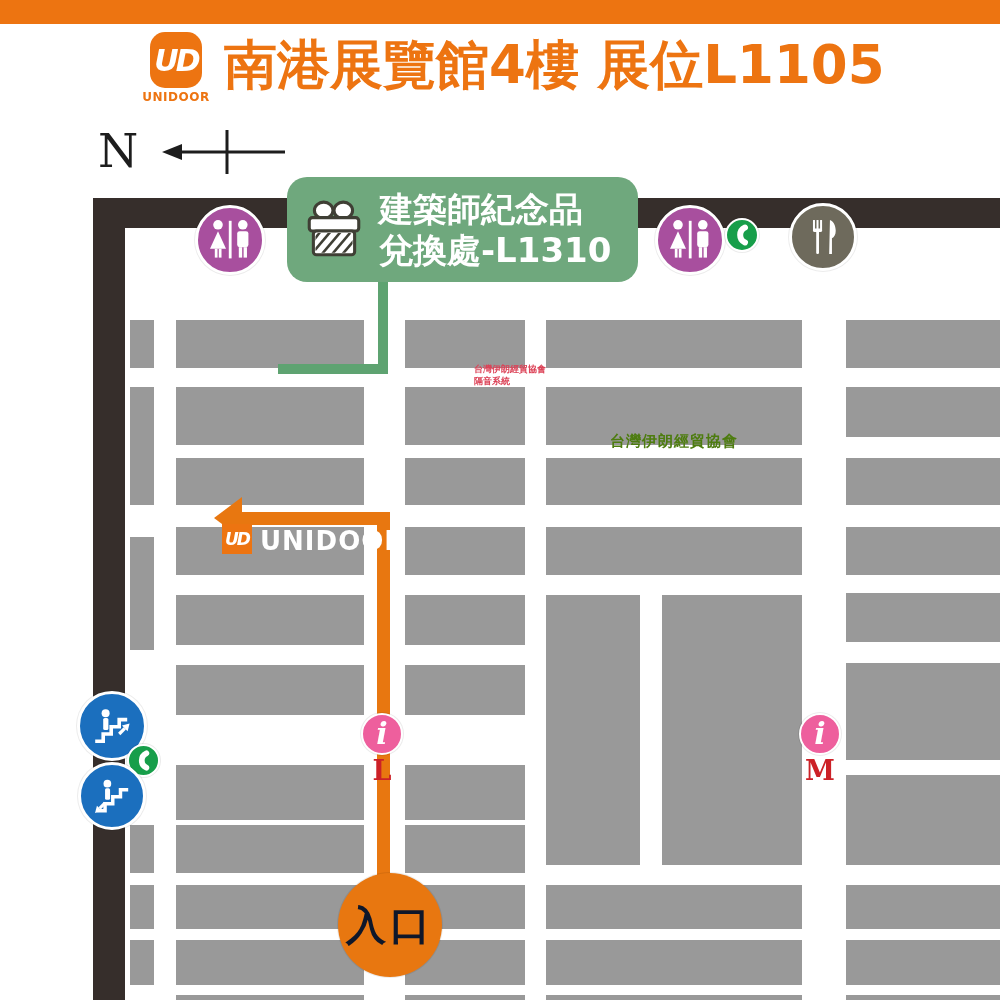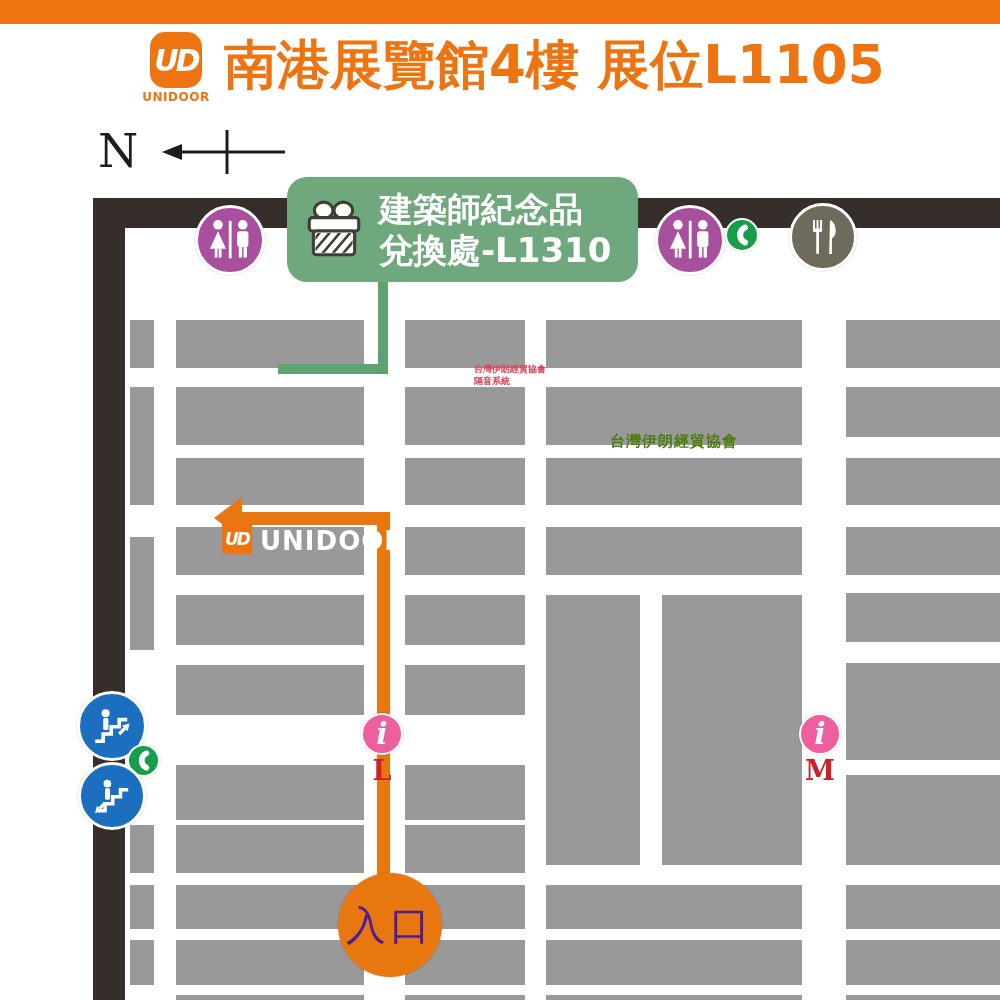--- a/index.html
+++ b/index.html
@@ -45,21 +45,21 @@
   .green{background:#179e4a;}
   .olive{background:#6e6a5c;}
   .blue{background:#1b6fbe;}
   .pinkc{background:#ee5f9d;border-width:2px;z-index:4;}
   .orangec{background:#e87710;border:none;z-index:4;}
 
   .info-i{color:#fff;font-family:"DejaVu Serif","Liberation Serif",serif;font-style:italic;font-weight:bold;font-size:30px;line-height:1;}
   .marker-letter{position:absolute;width:42px;text-align:center;color:#cc2127;
                  font-family:"DejaVu Serif","Liberation Serif",serif;font-weight:bold;font-size:27px;z-index:4;}
   .entry-circle{left:338px;top:873px;width:104px;height:104px;}
-  .entry-text{color:#4c1d95;font-weight:normal;font-size:40px;letter-spacing:4px;}
+  .entry-text{color:#0f172a;font-weight:bold;font-size:40px;letter-spacing:4px;}
 
   
   .ud-booth-logo{left:222px;top:524px;width:30px;height:30px;background:#ed7411;z-index:2;
                  color:#fff;font-weight:bold;font-style:italic;font-size:17px;letter-spacing:-2px;
                  display:flex;align-items:center;justify-content:center;}
   .ud-booth-text{left:260px;top:526px;color:#fff;font-weight:bold;font-size:26px;letter-spacing:1px;z-index:2;}
 
   
   .vendor-red{left:474px;top:364px;color:#dc4257;font-weight:bold;font-size:9px;line-height:1.3;white-space:pre-line;z-index:2;}
   .vendor-pink{left:610px;top:432px;color:#4d7c0f;font-weight:bold;font-size:15px;letter-spacing:1px;z-index:2;}

